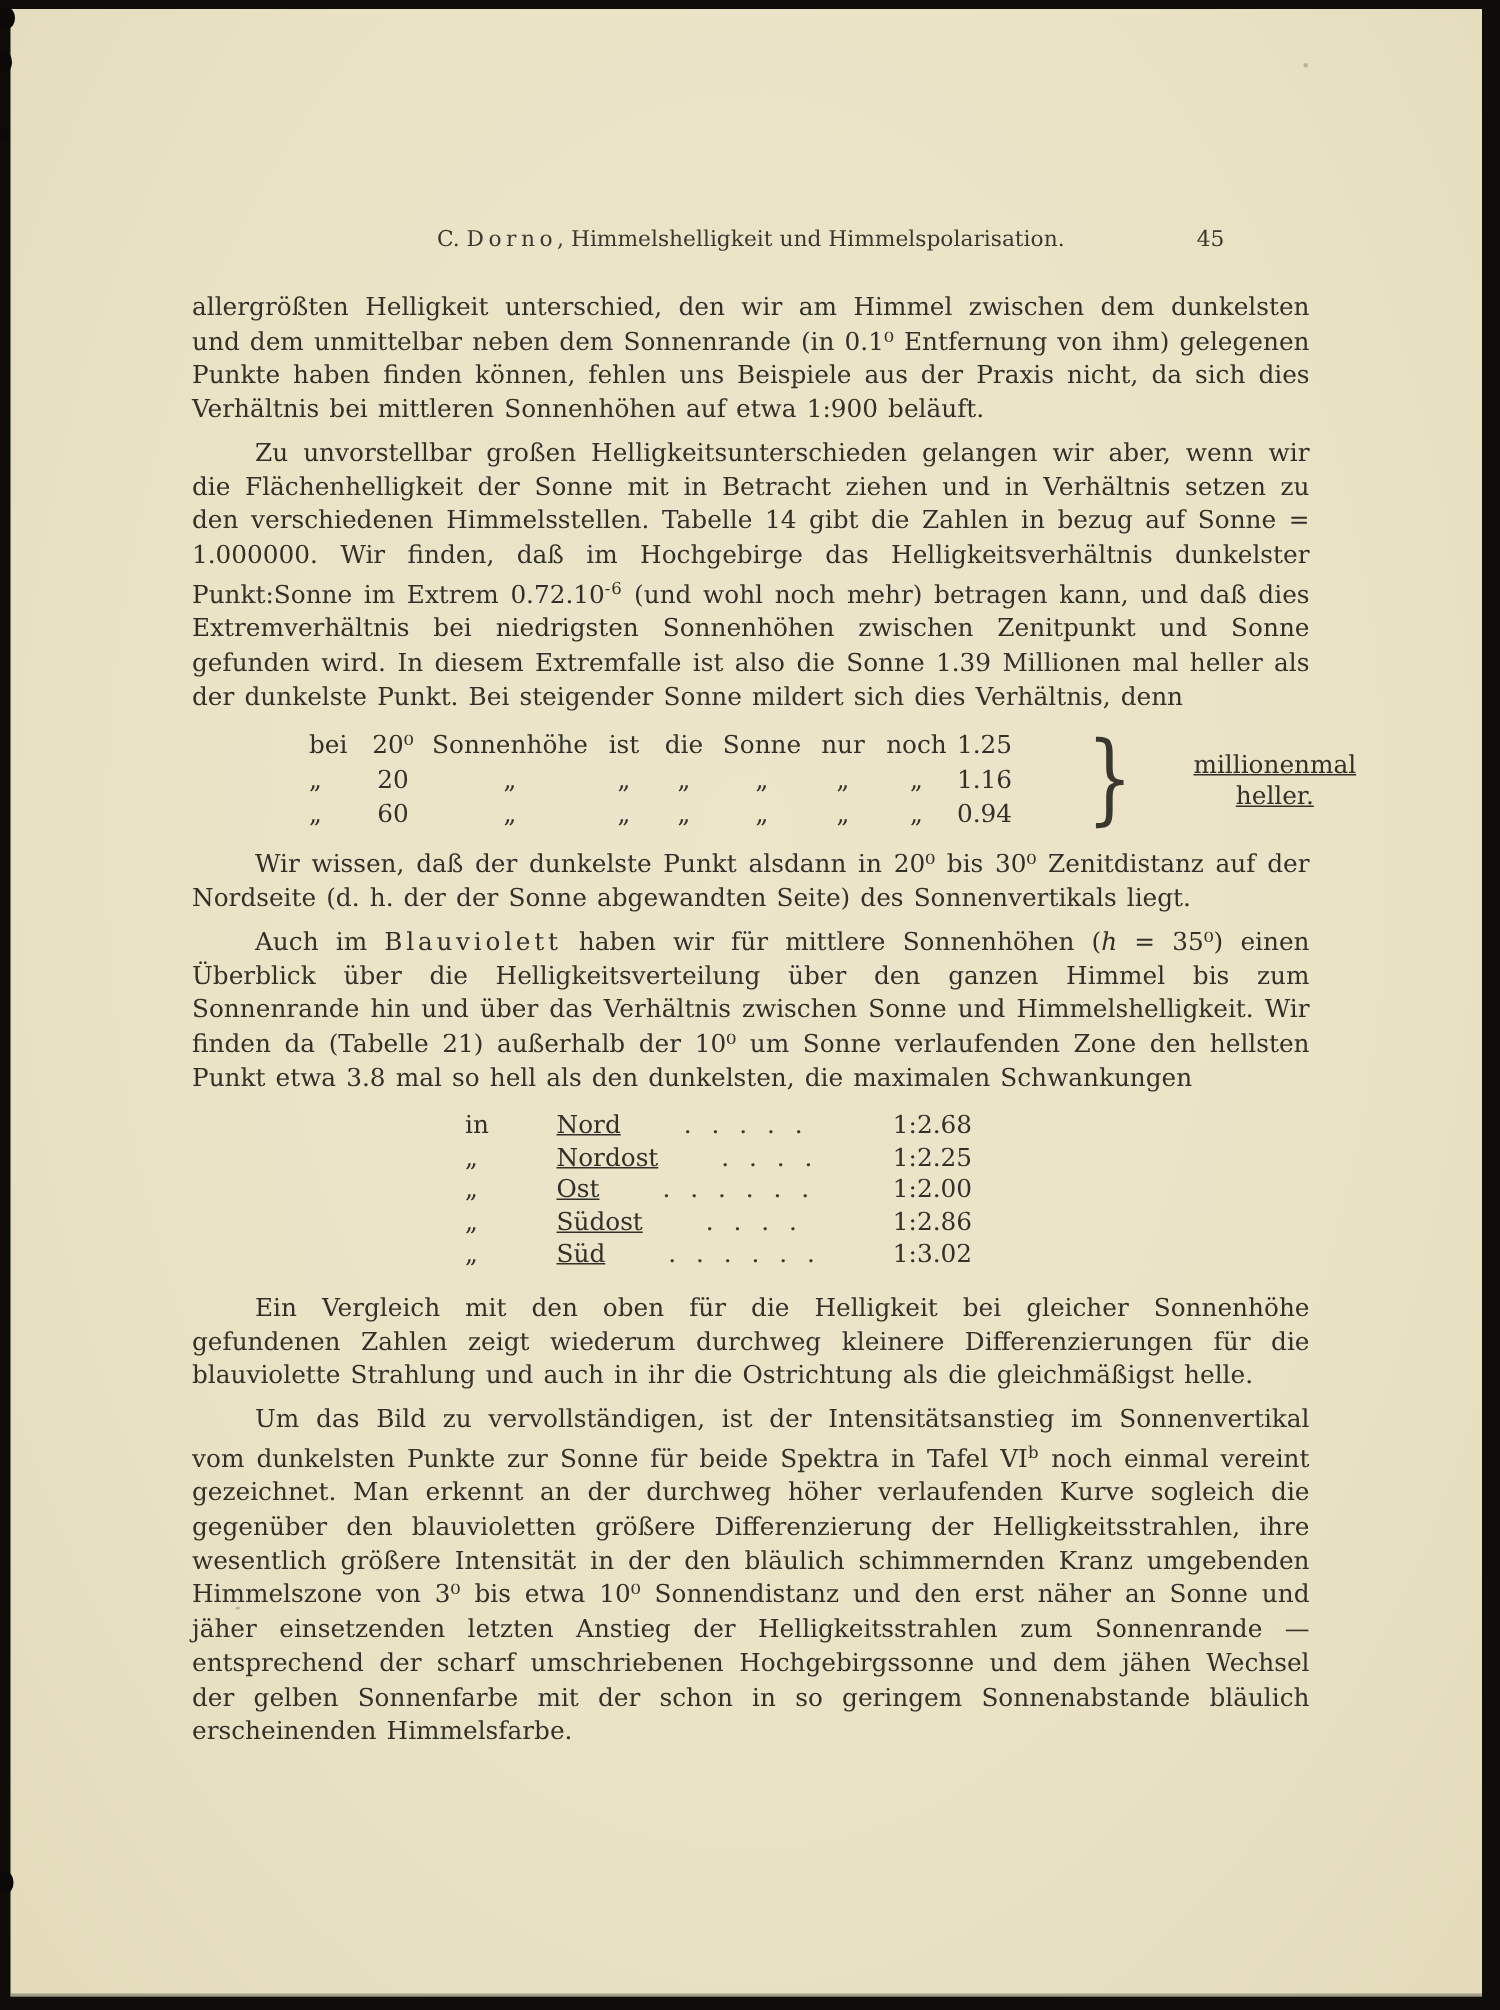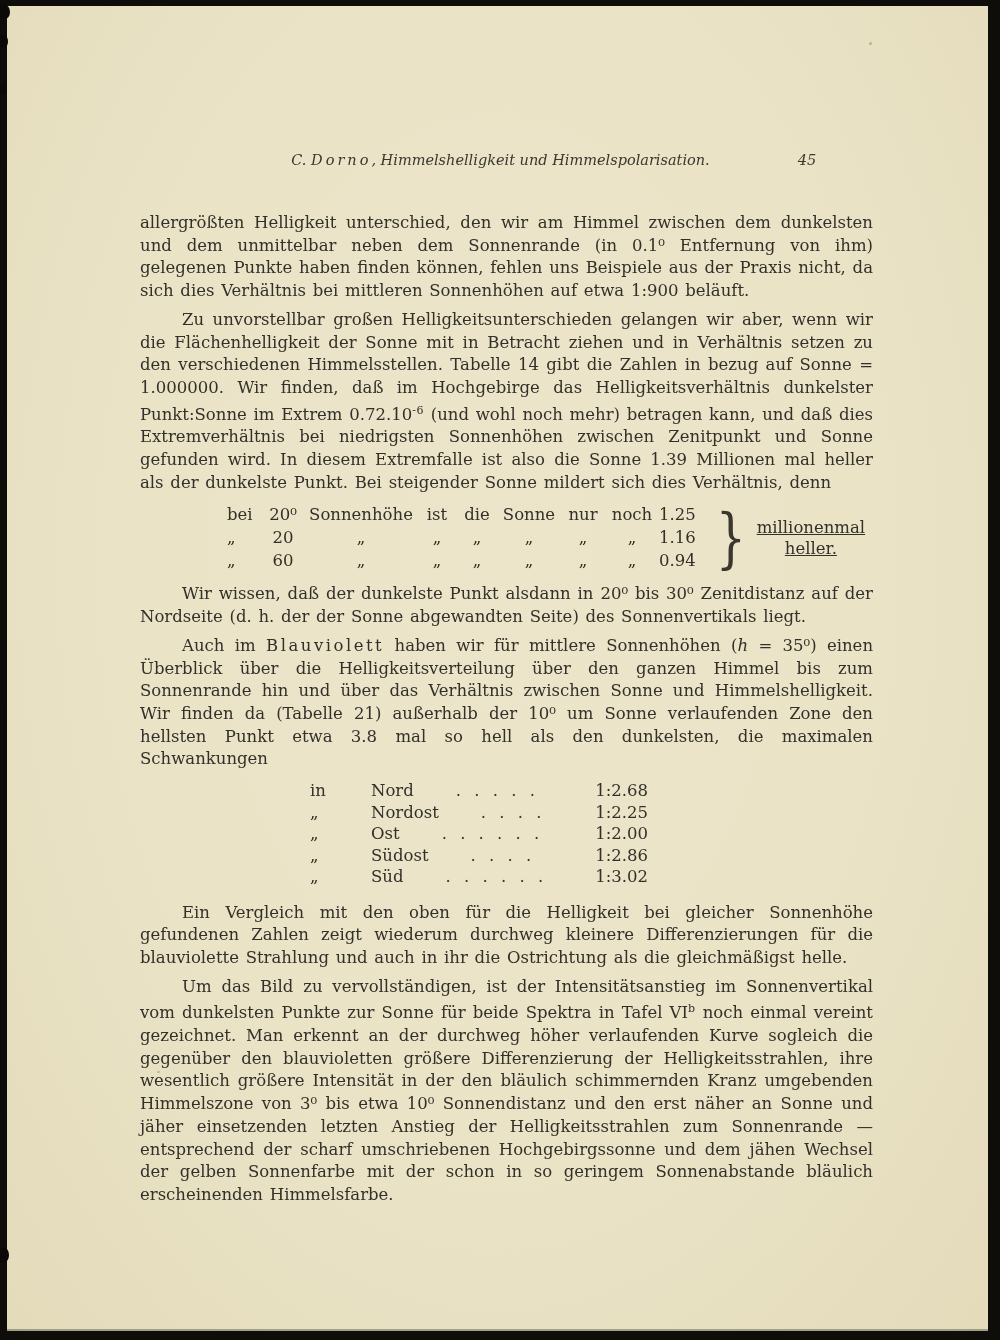--- a/index.html
+++ b/index.html
@@ -29,43 +29,44 @@
   .blob3 { top: 85px;  width: 6px;  height: 9px; }
   .blob4 { top: 1248px;width: 9px;  height: 14px; }
   .speck { position: absolute; background: #8a8470; border-radius: 50%; opacity: .5; }
   .speck1 { left: 862px; top: 36px; width: 3px; height: 3px; }
   .speck2 { left: 150px; top: 1065px; width: 3px; height: 2px; }
 
   .textblock {
     position: absolute; left: 121px; top: 146px; width: 745px;
   }
   .running-head {
-    position: relative; height: 20px; margin-bottom: 40px;
-    font-size: 14.5px; color: #3a372f; font-style: italic;
+    position: relative; height: 20px; margin-bottom: 22px;
+    font-size: 14.5px; color: #3a372f;
   }
   .running-head .centered { display: block; text-align: center; }
   .sperr-wide { letter-spacing: 3px; }
   .page-number { position: absolute; left: 657px; top: 0; width: 44px; text-align: center; }
 
   p {
-    margin: 0 0 6px 12px;
+    margin: 0 0 6px 0;
     font-size: 16.5px; line-height: 22.7px;
     text-align: justify; text-indent: 42px;
     word-spacing: 1.5px;
   }
   p.noindent { text-indent: 0; }
   .sup { font-size: 11px; vertical-align: 6px; letter-spacing: .5px; }
   .sperr { letter-spacing: 2.5px; }
   .ital { font-style: italic; }
 
   
   .sun-table-wrap {
     display: flex; align-items: center;
-    margin: 9px 0 11px 99px;
+    margin: 9px 0 11px 78px;
     font-size: 16.5px;
+    gap: 30px;
   }
   .sun-grid {
     display: grid;
     grid-template-columns: 34px 44px 112px 40px 40px 64px 44px 54px 48px;
     line-height: 23px;
   }
   .sun-grid span { text-align: center; }
   .sun-grid span.c0 { text-align: left; }
   .sun-grid span.c8 { text-align: left; }
   .brace {
@@ -75,21 +76,21 @@
   }
   .brace-label { text-align: center; line-height: 21px; margin-left: 6px; text-decoration: underline; }
 
   
   .dir-list {
     margin: 9px 0 14px 182px;
     width: 338px; font-size: 16.5px;
   }
   .dl-row { display: flex; align-items: baseline; line-height: 21.5px; gap: 35px; }
   .dl-prefix { width: 26px; flex: none; }
-  .dl-label { flex: none; padding-right: 7px; }
+  .dl-label { flex: none; padding-right: 7px; text-decoration: underline; }
   .dl-leader {
     flex: 1; overflow: hidden; white-space: nowrap;
     letter-spacing: 4px; color: #3a372f;
   }
   .dl-value { width: 60px; flex: none; text-align: right; padding-left: 8px; }
 </style>
 </head>
 <body>
 
 <div class="paper">

